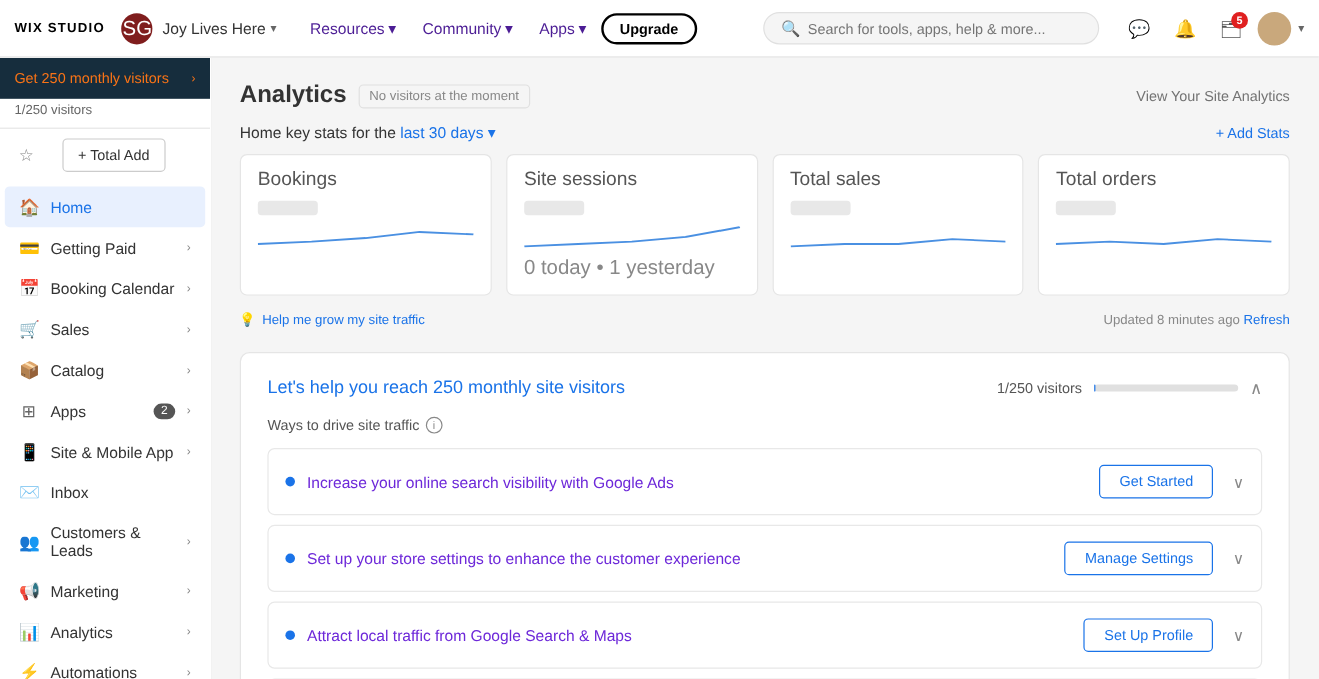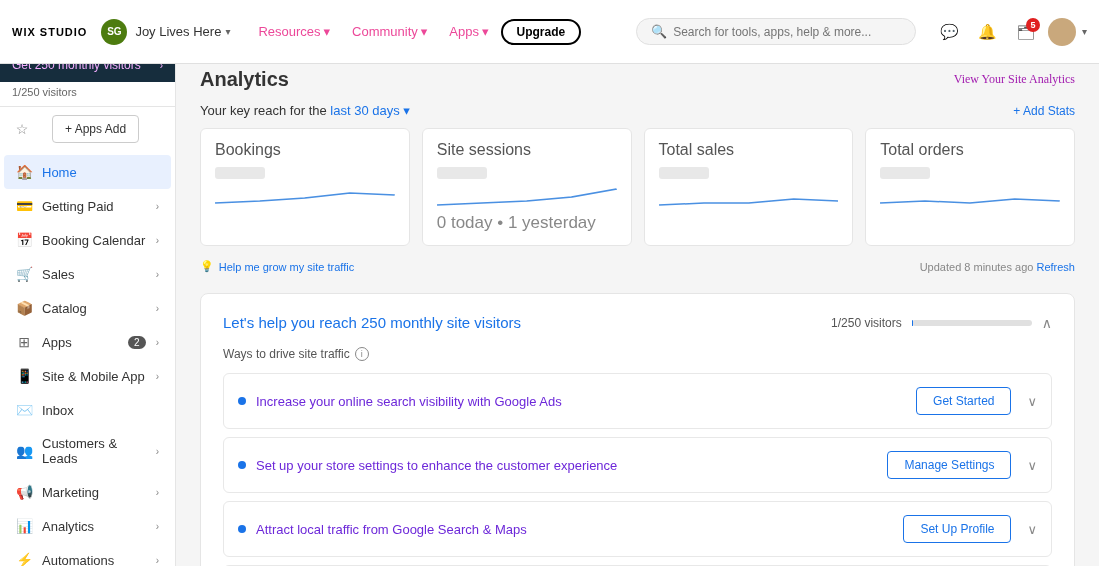--- a/index.html
+++ b/index.html
@@ -1,63 +1,63 @@
 <!DOCTYPE html>
 <html><head>
   <meta charset="utf-8">
   <style>
     * { box-sizing: border-box; margin: 0; padding: 0; }
     body { font-family: 'Helvetica Neue', Arial, sans-serif; font-size: 13px; background: #f5f5f5; color: #333; overflow: hidden; }
 
     
     .topnav {
-      height: 64px;
+      height: 48px;
       background: #fff;
       border-bottom: 1px solid #e0e0e0;
       display: flex;
       align-items: center;
       padding: 0 12px;
       gap: 8px;
       position: fixed;
       top: 0; left: 0; right: 0;
       z-index: 100;
     }
     .topnav-brand {
       font-size: 11px;
       font-weight: 700;
       letter-spacing: 1px;
       color: #000;
       margin-right: 6px;
     }
     .topnav-avatar {
       width: 26px; height: 26px;
-      background: #4d7c0f;
+      background: #7f1d1d;
       border-radius: 50%;
       color: #fff;
-      font-size: 10px;
-      font-weight: 700;
+      font-size: 17px;
+      font-weight: 400;
       display: flex; align-items: center; justify-content: center;
     }
     .topnav-site {
       display: flex; align-items: center; gap: 4px;
       font-size: 13px; font-weight: 500;
       cursor: pointer;
     }
     .topnav-chevron { font-size: 10px; color: #666; }
     .topnav-nav {
       display: flex; align-items: center; gap: 2px;
       margin-left: 10px;
     }
     .topnav-nav-item {
       padding: 5px 10px;
       font-size: 13px;
       cursor: pointer;
       border-radius: 4px;
       display: flex; align-items: center; gap: 3px;
-      color: #ec4899;
+      color: #4c1d95;
     }
     .topnav-search {
       margin-left: auto;
       display: flex; align-items: center;
       background: #f5f5f5;
       border: 1px solid #e0e0e0;
       border-radius: 20px;
       padding: 5px 14px;
       gap: 6px;
       width: 280px;
@@ -108,21 +108,21 @@
       width: 176px;
       background: #fff;
       border-right: 1px solid #e5e5e5;
       display: flex;
       flex-direction: column;
       overflow-y: auto;
       z-index: 90;
     }
     .sidebar-top-banner {
       background: #162d3d;
-      color: #f0abfc;
+      color: #f97316;
       padding: 10px 12px;
       font-size: 12px;
       display: flex; align-items: center; justify-content: space-between;
       cursor: pointer;
     }
     .sidebar-top-banner .chevron { font-size: 10px; }
     .sidebar-visitor-count {
       padding: 4px 12px 8px;
       font-size: 11px;
       color: #666;
@@ -195,21 +195,21 @@
     }
     .no-visitors-badge {
       background: #f5f5f5;
       border: 1px solid #e0e0e0;
       border-radius: 4px;
       padding: 3px 8px;
       font-size: 11px;
       color: #888;
     }
     .view-analytics-link {
-      font-size: 12px; color: #a21caf; cursor: pointer; font-family: Liberation Serif, serif;
+      font-size: 12px; color: #737373; cursor: pointer;
     }
 
     
     .key-stats-bar {
       display: flex; align-items: center; justify-content: space-between;
       margin-bottom: 10px;
     }
     .add-stats-btn {
       font-size: 12px; color: #1a73e8; cursor: pointer;
     }
@@ -366,21 +366,21 @@
 </nav>
 
 <aside class="sidebar" style="position:fixed;">
   <div class="sidebar-top-banner">
     <span>Get 250 monthly visitors</span>
     <span class="chevron">›</span>
   </div>
   <div class="sidebar-visitor-count">1/250 visitors</div>
   <div class="sidebar-top-row">
     <div class="sidebar-star">☆</div>
-    <button class="quick-add-btn">+ Apps Add</button>
+    <button class="quick-add-btn">+ Total Add</button>
   </div>
   <nav class="sidebar-nav">
     <div class="sidebar-item active">
       <span class="sidebar-item-icon">🏠</span>
       <span class="sidebar-item-label">Home</span>
     </div>
     <div class="sidebar-item">
       <span class="sidebar-item-icon">💳</span>
       <span class="sidebar-item-label">Getting Paid</span>
       <span class="sidebar-item-chevron">›</span>
@@ -439,27 +439,28 @@
   </nav>
 
 </aside>
 
 <main class="main">
 
   <div>
     <div class="analytics-header">
       <div class="analytics-title-row">
         <h1 class="analytics-title">Analytics</h1>
+        <span class="no-visitors-badge">No visitors at the moment</span>
       </div>
       <span class="view-analytics-link">View Your Site Analytics</span>
     </div>
 
     <div class="key-stats-bar">
       <div>
-        <span>Your key reach for the</span>
+        <span>Home key stats for the</span>
         <span style="color:#1a73e8;cursor:pointer;">last 30 days</span>
         <span style="color:#1a73e8;"> ▾</span>
       </div>
       <span class="add-stats-btn">+ Add Stats</span>
     </div>
 
     <div class="stats-cards">
 
       <div class="stat-card">
         <div class="stat-card-title">Bookings</div>

